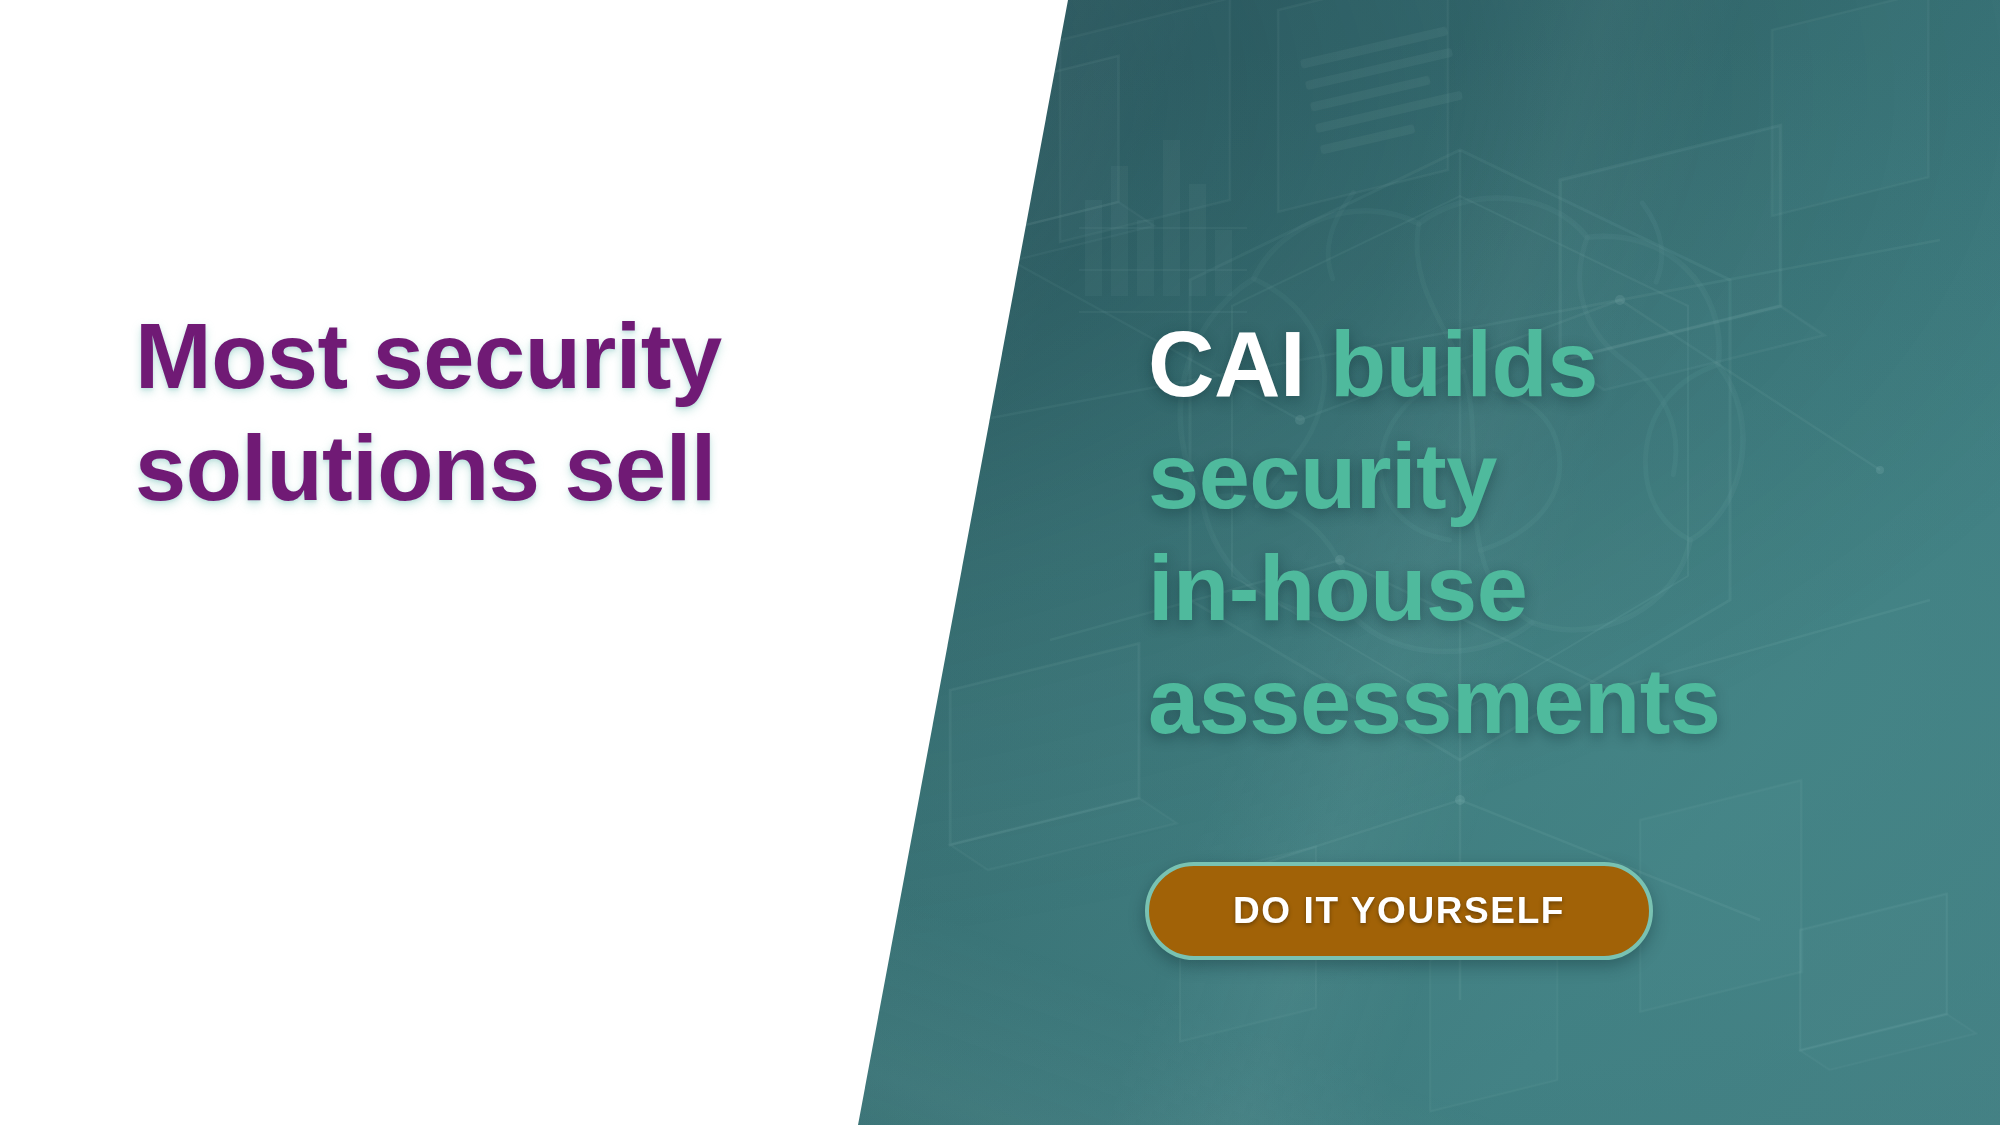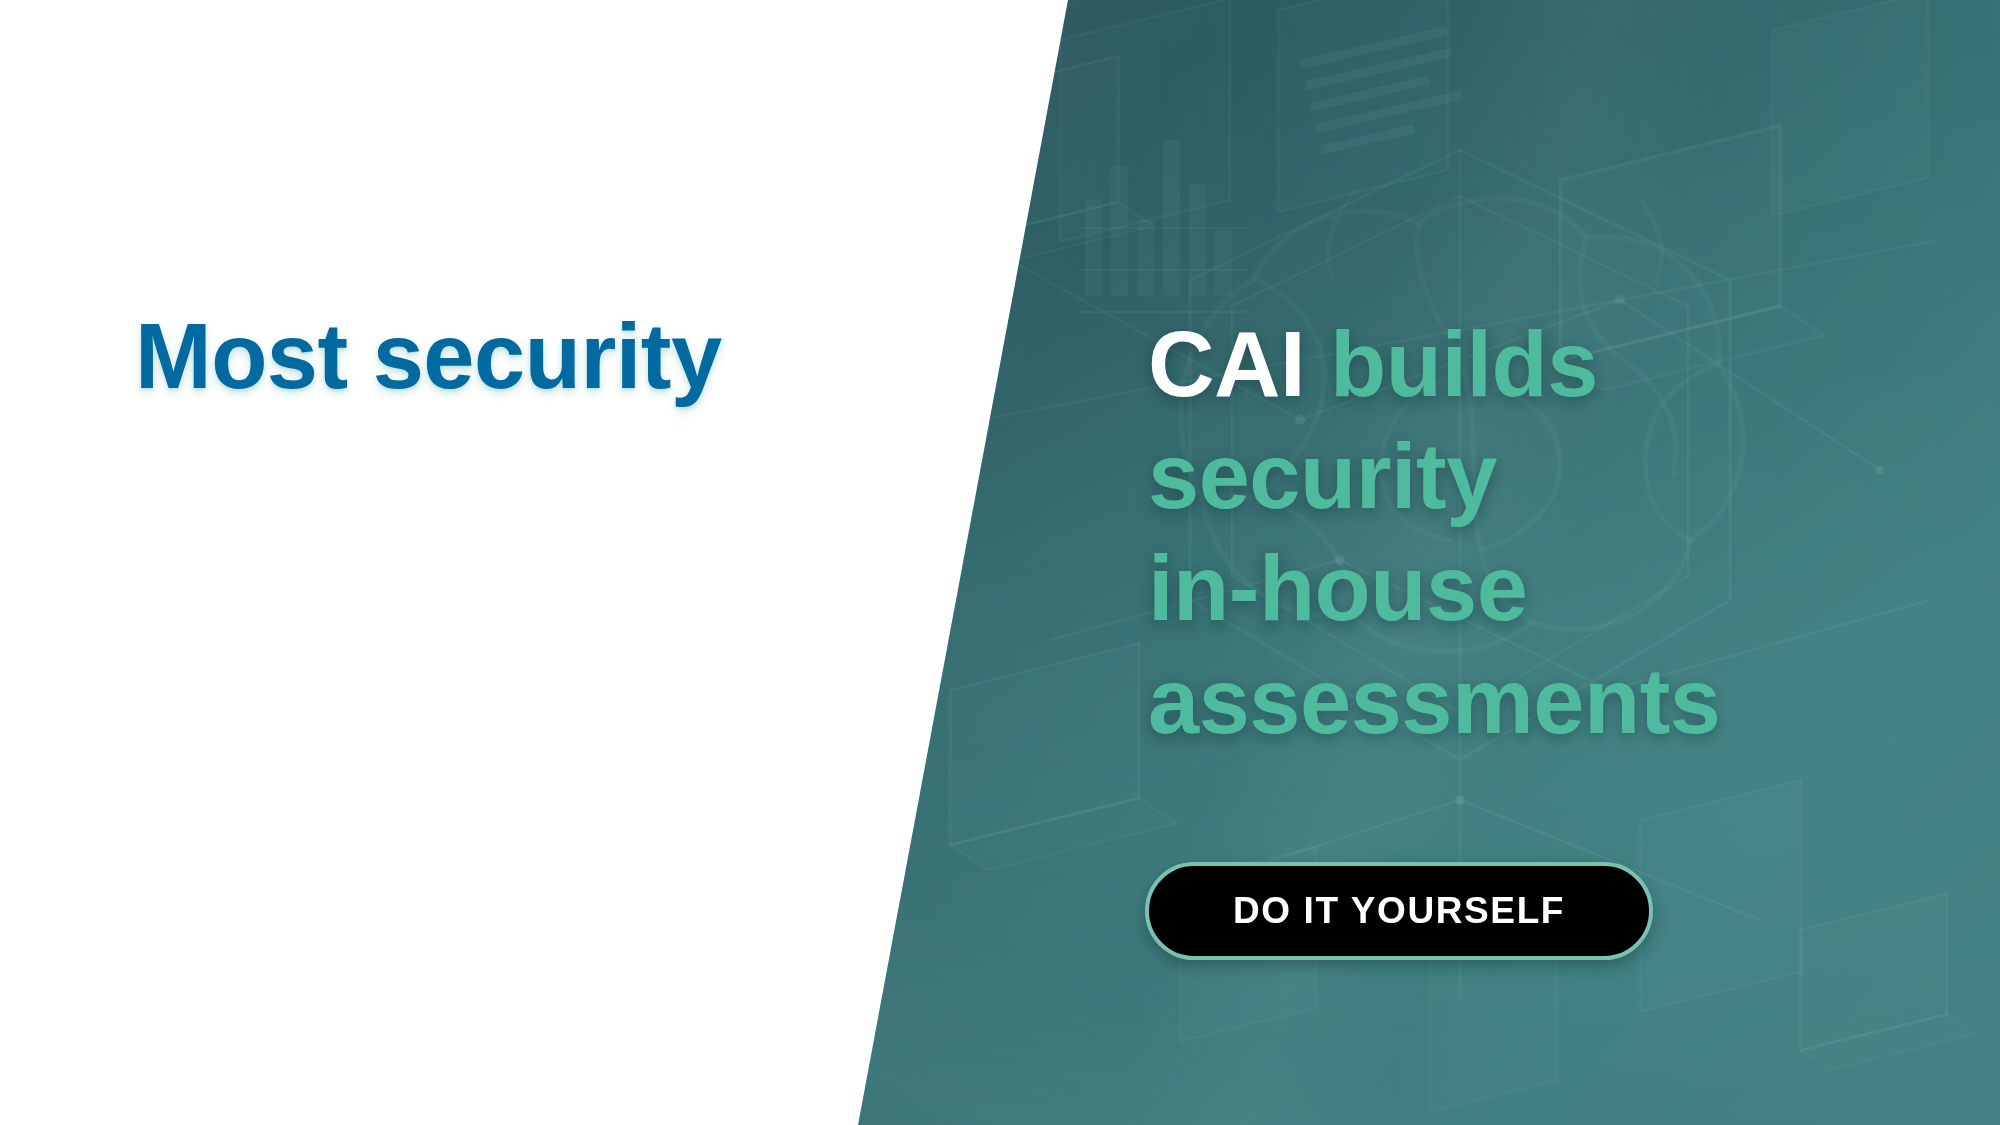--- a/index.html
+++ b/index.html
@@ -31,21 +31,21 @@
     left: 135px;
     top: 300px;
     width: 760px;
   }
   .left-heading {
     margin: 0;
     font-size: 92px;
     line-height: 1.22;
     font-weight: 700;
     letter-spacing: -0.5px;
-    color: #0369a1;
+    color: #701a75;
     text-shadow: 0 4px 10px rgba(120, 195, 185, 0.40),
                  0 2px 3px rgba(140, 200, 195, 0.30);
   }
   .left-heading .hl-line { display: block; white-space: nowrap; }
 
   
   
   .left-panel {
     -webkit-clip-path: polygon(0 0, 1068px 0, 858px 1125px, 0 1125px);
     clip-path: polygon(0 0, 1068px 0, 858px 1125px, 0 1125px);
@@ -118,21 +118,21 @@
     z-index: 4;
   }
   .cta-button {
     display: inline-flex;
     align-items: center;
     justify-content: center;
     box-sizing: border-box;
     width: 508px;
     height: 98px;
     border-radius: 52px;
-    background: #000000;
+    background: #a16207;
     border: 4px solid #79c2b2;
     color: #ffffff;
     font-size: 37px;
     font-weight: 700;
     letter-spacing: 1.6px;
     font-family: "Liberation Sans", sans-serif;
     cursor: pointer;
     box-shadow: 0 6px 16px rgba(12, 38, 44, 0.35);
     text-shadow: 0 2px 4px rgba(0,0,0,0.35);
     padding: 0;
@@ -260,20 +260,21 @@
     </div>
 
     <div class="bg-sheen"></div>
     <div class="bg-vignette"></div>
   </div>
 
   <div class="left-panel">
     <div class="left-copy">
       <h1 class="left-heading">
         <span class="hl-line">Most security</span>
+        <span class="hl-line">solutions sell</span>
       </h1>
     </div>
   </div>
 
   <div class="right-copy">
     <h2 class="right-heading">
       <span class="hl-line"><span class="brand-word">CAI</span><span>&nbsp;</span><span>builds</span></span>
       <span class="hl-line">security</span>
       <span class="hl-line">in-house</span>
       <span class="hl-line">assessments</span>

